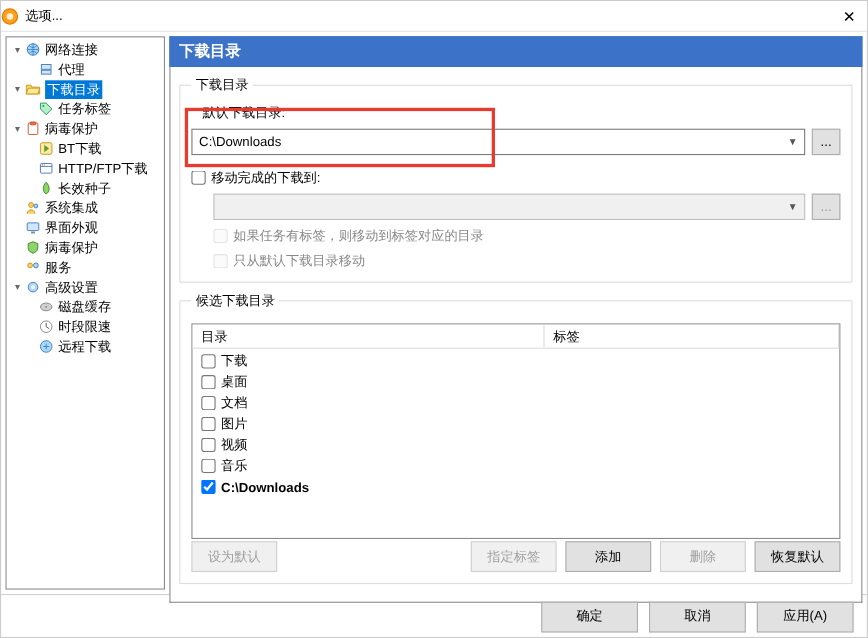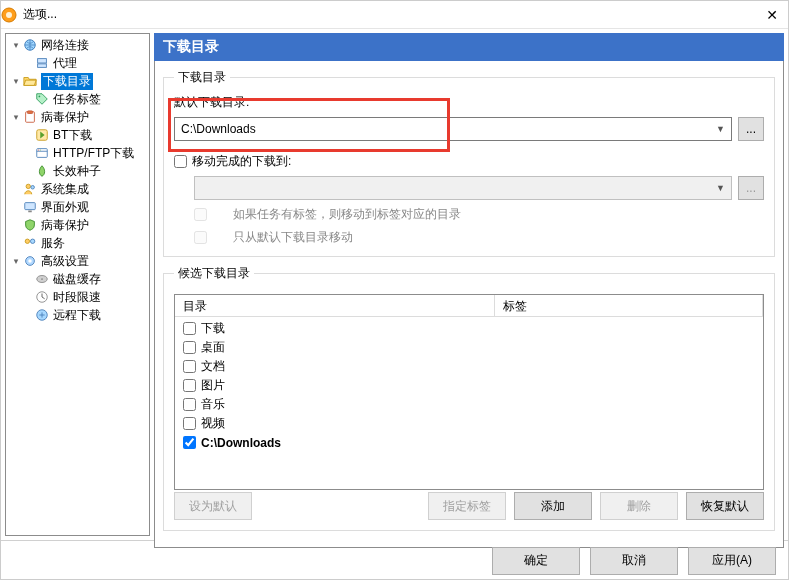--- a/index.html
+++ b/index.html
@@ -17,29 +17,29 @@
 .tree-item .ic svg { width: 14px; height: 14px; }
 .tree-item.indent { padding-left: 28px; }
 .tree-item.selected .label { background: #0078d7; color: #fff; padding: 0 2px; }
 .main { flex: 1; margin: 4px 4px 4px 0; display: flex; flex-direction: column; }
 .panel-header { background: #3c72c8; color: #fff; font-weight: bold; padding: 4px 8px; font-size: 14px; border: 1px solid #3c72c8; }
 .panel-body { border: 1px solid #8c8c8c; border-top: none; flex: 1; padding: 8px; display: flex; flex-direction: column; background: #fff; }
 fieldset { border: 1px solid #dcdcdc; margin-bottom: 8px; padding: 8px 10px 10px 10px; position: relative; }
 legend { padding: 0 4px; font-size: 12px; }
 .highlight-box { position: absolute; border: 3px solid #e83a2e; pointer-events: none; }
 .row { display: flex; align-items: center; margin-top: 6px; }
-.label-above { display: block; margin-bottom: 4px; }
+.label-above { display: block; margin-bottom: 4px; margin-left: 10px; }
 .combo { flex: 1; height: 24px; border: 1px solid #7a7a7a; padding: 2px 6px; background: #fff; display: flex; align-items: center; cursor: default; }
 .combo .arrow { margin-left: auto; font-size: 9px; color: #555; }
 .combo.disabled { background: #f0f0f0; color: #888; border-color: #c0c0c0; }
 .browse-btn { width: 26px; height: 24px; margin-left: 6px; border: 1px solid #adadad; background: #e1e1e1; display: flex; align-items: center; justify-content: center; cursor: default; }
 .browse-btn.disabled { color: #999; }
 .checkbox-row { display: flex; align-items: center; margin-top: 6px; }
 .checkbox-row input[type="checkbox"] { margin-right: 5px; }
-.checkbox-row.disabled { color: #888; gap: 21px; }
+.checkbox-row.disabled { color: #888; }
 .checkbox-row.disabled input { opacity: 0.6; }
 .table-container { border: 1px solid #8c8c8c; margin-top: 4px; height: 196px; overflow: auto; background: #fff; }
 .table-header { display: flex; background: #fff; border-bottom: 1px solid #dcdcdc; height: 22px; }
 .th { padding: 3px 8px; border-right: 1px solid #dcdcdc; }
 .th.col1 { width: 320px; }
 .th.col2 { flex: 1; }
 .table-body { padding: 2px 4px; }
 .table-row { display: flex; align-items: center; height: 19px; padding-left: 4px; }
 .table-row input[type="checkbox"] { margin-right: 5px; }
 .table-row.bold { font-weight: bold; }
@@ -277,25 +277,25 @@
               <div class="table-row">
                 <input type="checkbox" style="">
                 <span>文档</span>
               </div>
               <div class="table-row">
                 <input type="checkbox" style="">
                 <span>图片</span>
               </div>
               <div class="table-row">
                 <input type="checkbox" style="">
+                <span>视频</span>
+              </div>
+              <div class="table-row">
+                <input type="checkbox" style="">
                 <span>音乐</span>
-              </div>
-              <div class="table-row">
-                <input type="checkbox" style="">
-                <span>视频</span>
               </div>
               <div class="table-row bold">
                 <input type="checkbox" checked="" style="">
                 <span>C:\Downloads</span>
               </div>
             </div>
         </div>
         <div class="button-row">
           <div class="btn disabled">设为默认</div>
           <div class="spacer"></div>

